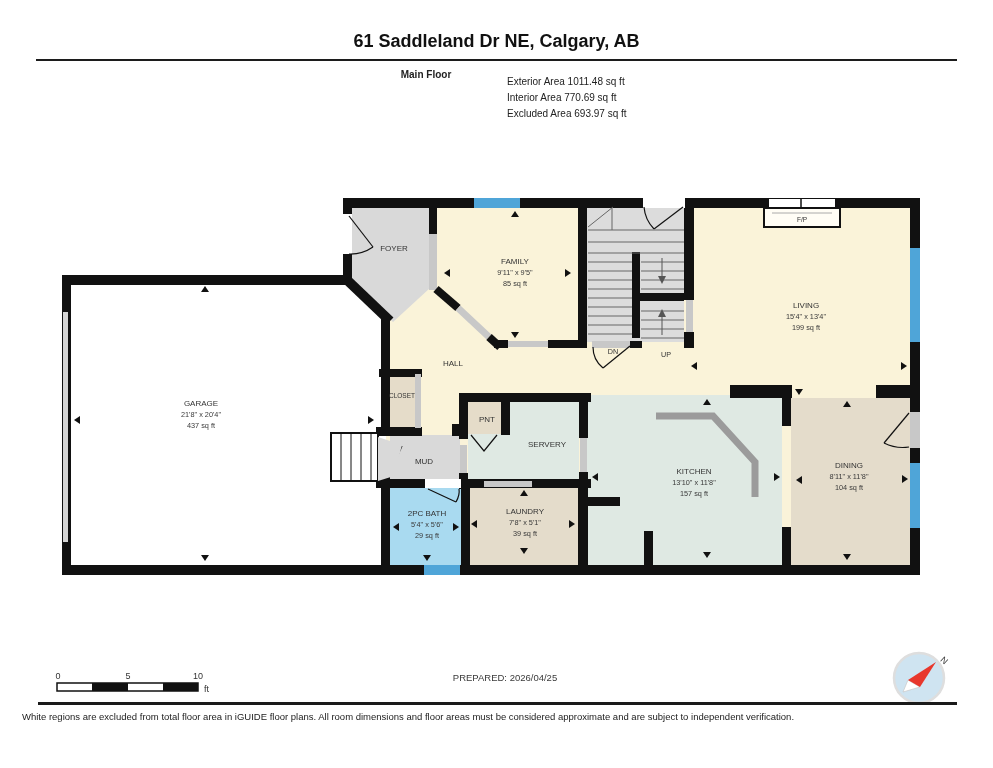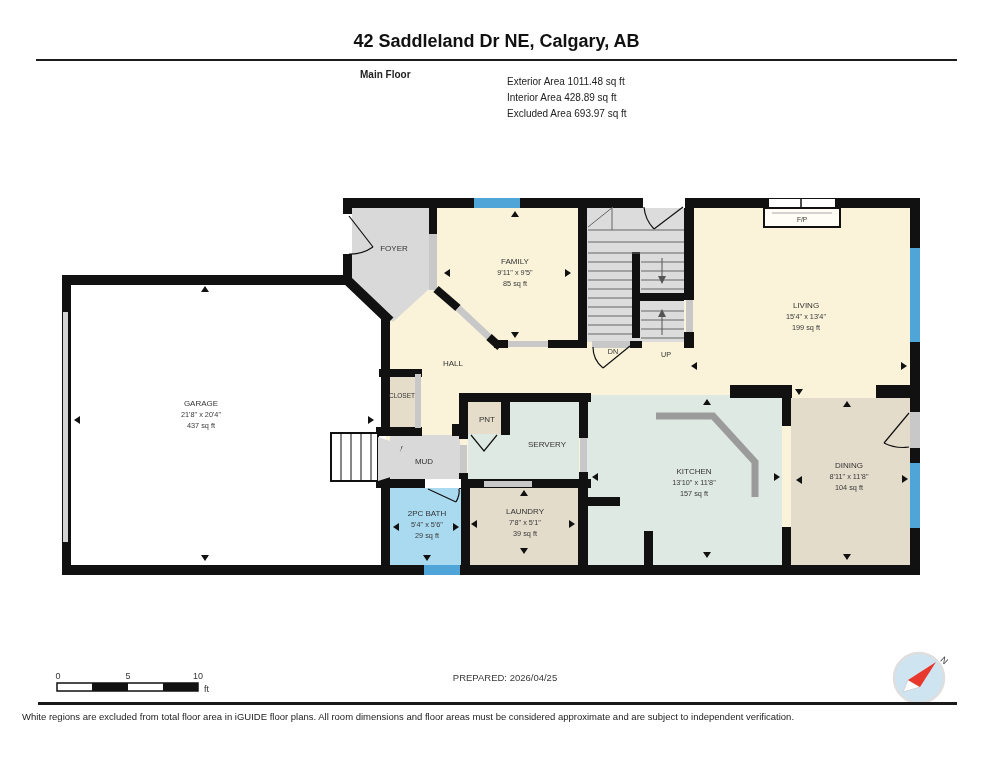--- a/index.html
+++ b/index.html
@@ -1,21 +1,21 @@
 <!DOCTYPE html>
 <html><head>
 <meta charset="utf-8">
 <style>
   html,body{margin:0;padding:0;}
   body{width:993px;height:768px;position:relative;background:#ffffff;
        font-family:"Liberation Sans",sans-serif;overflow:hidden;}
   .abs{position:absolute;}
   #title{top:31px;left:0;width:993px;text-align:center;font-size:18px;font-weight:bold;color:#111;}
   #title-rule{top:59px;left:36px;width:921px;height:2px;background:#1c1c1c;}
-  #floor-label{top:69px;left:360px;width:132px;text-align:left;font-size:10px;font-weight:bold;color:#222;}
+  #floor-label{top:69px;left:360px;width:132px;text-align:center;font-size:10px;font-weight:bold;color:#222;}
   #area-stats{top:74px;left:507px;font-size:10px;color:#222;line-height:16px;}
   #plan-svg{top:0;left:0;}
   #footer-rule{top:702px;left:38px;width:919px;height:3px;background:#1a1a1a;}
   #disclaimer{top:711px;left:22px;width:930px;font-size:9.5px;color:#222;}
   svg text{font-family:"Liberation Sans",sans-serif;fill:#333;}
   .rname{font-size:8px;}
   .rdims{font-size:7.3px;fill:#3a3a3a;}
   .tiny{font-size:6.5px;}
   .stairlbl{font-size:7.2px;}
   .scalelbl{font-size:9px;}
@@ -23,26 +23,26 @@
   .wall{fill:#111;}
   .gray{fill:#c8c8c8;}
   .win{fill:#4fa5d8;}
   .leaf{stroke:#111;stroke-width:1.2;fill:none;}
   .tread{stroke:#666;stroke-width:1;fill:none;}
   .dimarrow{fill:#111;}
 </style>
 </head>
 <body>
 
-<div class="abs" id="title">42 Saddleland Dr NE, Calgary, AB</div>
+<div class="abs" id="title">61 Saddleland Dr NE, Calgary, AB</div>
 <div class="abs" id="title-rule"></div>
 <div class="abs" id="floor-label">Main Floor</div>
 <div class="abs" id="area-stats">
   <div>Exterior Area 1011.48 sq ft</div>
-  <div>Interior Area 428.89 sq ft</div>
+  <div>Interior Area 770.69 sq ft</div>
   <div>Excluded Area 693.97 sq ft</div>
 </div>
 
 <svg class="abs" id="plan-svg" width="993" height="768" viewBox="0 0 993 768">
 
   <g>
     <rect x="348" y="202" width="568" height="369" fill="#faf3d9"></rect>
     <polygon points="66,280 344,280 386,320 386,570 66,570" fill="#ffffff"></polygon>
     <polygon points="352,208 430,208 430,288 393,322 352,283" fill="#d9d9d9"></polygon>
     <rect x="587" y="208" width="97" height="134" fill="#dcdcdc"></rect>

